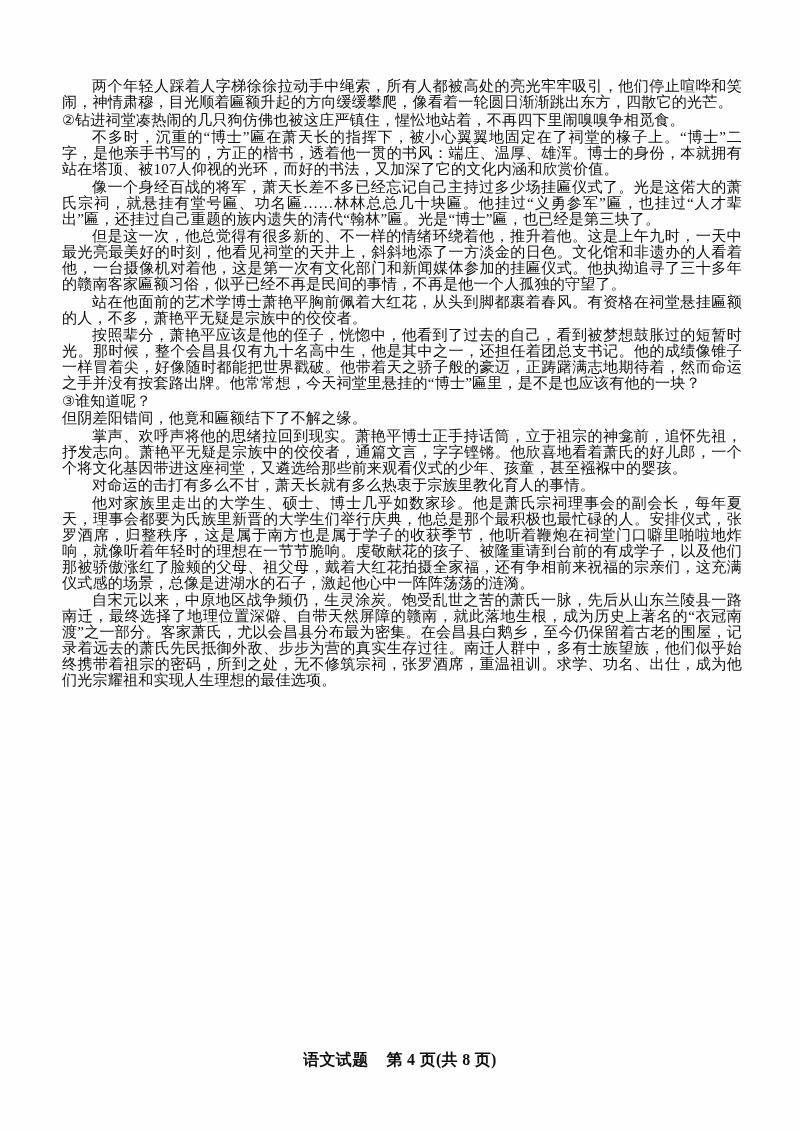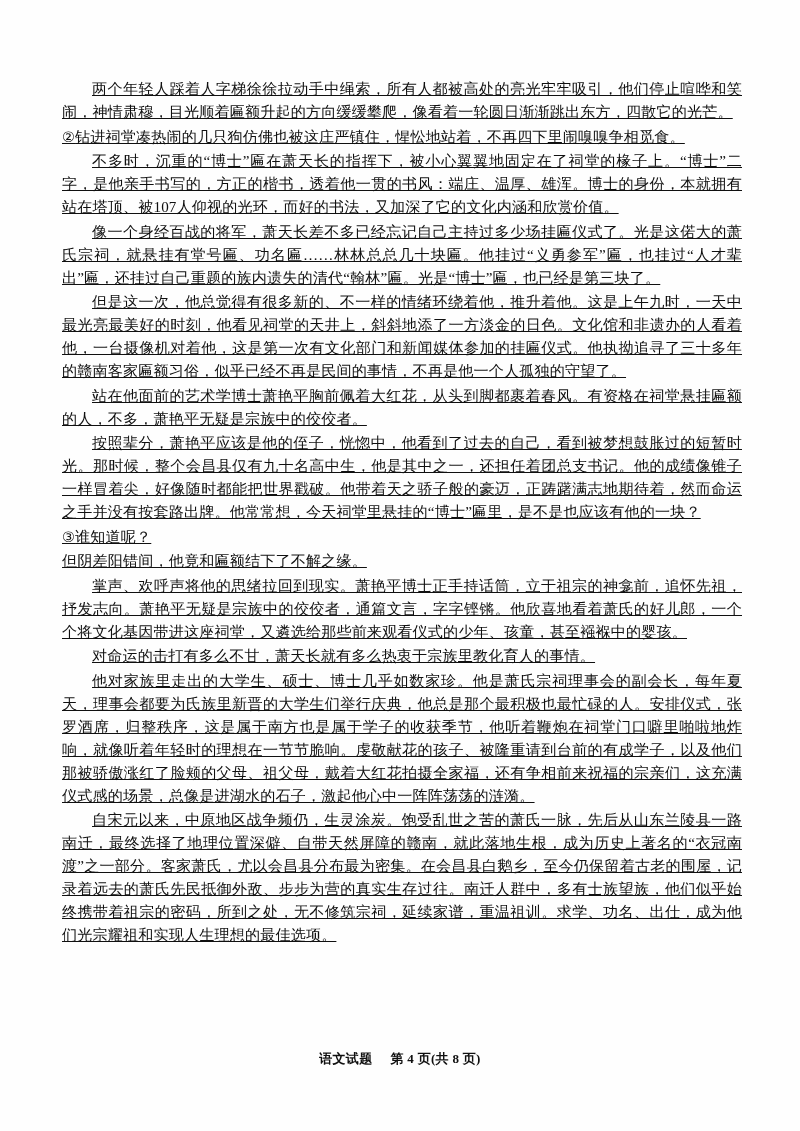--- a/index.html
+++ b/index.html
@@ -24,44 +24,43 @@
   }
   .content {
     position: absolute;
     left: 62px;
     top: 78px;
     width: 680px;
   }
   p.para {
     margin: 0 0 1.5px 0;
     font-size: 15.1px;
-    line-height: 23px;
+    line-height: 16px;
     text-align: justify;
     text-justify: inter-ideograph;
     letter-spacing: 0.15px;
     font-family: "Liberation Serif", "DejaVu Serif", serif;
-    text-decoration: underline;
   }
   p.indent {
     text-indent: 30px;
   }
   p.noindent {
     text-indent: 0;
   }
   .circled {
     font-family: "DejaVu Sans", sans-serif;
     font-size: 14.4px;
   }
   .footer {
     position: absolute;
     left: 0;
     top: 1050px;
     width: 800px;
     text-align: center;
-    font-size: 13px;
+    font-size: 16px;
     font-weight: bold;
     font-family: "Liberation Serif", "DejaVu Serif", serif;
     letter-spacing: 0.3px;
   }
   .footer .sep {
     display: inline-block;
     width: 18px;
   }
 </style>
 </head>
@@ -88,20 +87,20 @@
 
     <p class="para noindent">但阴差阳错间，他竟和匾额结下了不解之缘。</p>
 
     <p class="para indent">掌声、欢呼声将他的思绪拉回到现实。萧艳平博士正手持话筒，立于祖宗的神龛前，追怀先祖，抒发志向。萧艳平无疑是宗族中的佼佼者，通篇文言，字字铿锵。他欣喜地看着萧氏的好儿郎，一个个将文化基因带进这座祠堂，又遴选给那些前来观看仪式的少年、孩童，甚至襁褓中的婴孩。</p>
 
     <p class="para indent">对命运的击打有多么不甘，萧天长就有多么热衷于宗族里教化育人的事情。</p>
 
     <p class="para indent">他对家族里走出的大学生、硕士、博士几乎如数家珍。他是萧氏宗祠理事会的副会长，每年夏天，理事会都要为氏族里新晋的大学生们举行庆典，他总是那个最积极也最忙碌的人。安排仪式，张罗酒席，归整秩序，这是属于南方也是属于学子的收获季节，他听着鞭炮在祠堂门口噼里啪啦地炸响，就像听着年轻时的理想在一节节脆响。虔敬献花的孩子、被隆重请到台前的有成学子，以及他们那被骄傲涨红了脸颊的父母、祖父母，戴着大红花拍摄全家福，还有争相前来祝福的宗亲们，这充满仪式感的场景，总像是进湖水的石子，激起他心中一阵阵荡荡的涟漪。</p>
 
 
-    <p class="para indent">自宋元以来，中原地区战争频仍，生灵涂炭。饱受乱世之苦的萧氏一脉，先后从山东兰陵县一路南迁，最终选择了地理位置深僻、自带天然屏障的赣南，就此落地生根，成为历史上著名的“衣冠南渡”之一部分。客家萧氏，尤以会昌县分布最为密集。在会昌县白鹅乡，至今仍保留着古老的围屋，记录着远去的萧氏先民抵御外敌、步步为营的真实生存过往。南迁人群中，多有士族望族，他们似乎始终携带着祖宗的密码，所到之处，无不修筑宗祠，延续家谱，重温祖训。求学、功名、出仕，成为他们光宗耀祖和实现人生理想的最佳选项。</p>
+    <p class="para indent">自宋元以来，中原地区战争频仍，生灵涂炭。饱受乱世之苦的萧氏一脉，先后从山东兰陵县一路南迁，最终选择了地理位置深僻、自带天然屏障的赣南，就此落地生根，成为历史上著名的“衣冠南渡”之一部分。客家萧氏，尤以会昌县分布最为密集。在会昌县白鹅乡，至今仍保留着古老的围屋，记录着远去的萧氏先民抵御外敌、步步为营的真实生存过往。南迁人群中，多有士族望族，他们似乎始终携带着祖宗的密码，所到之处，无不修筑宗祠，张罗酒席，重温祖训。求学、功名、出仕，成为他们光宗耀祖和实现人生理想的最佳选项。</p>
 
   </div>
 
   <div class="footer">
     <span>语文试题</span><span class="sep"></span><span>第 4 页(共 8 页)</span>
   </div>
 </div>
 
 </body></html>

